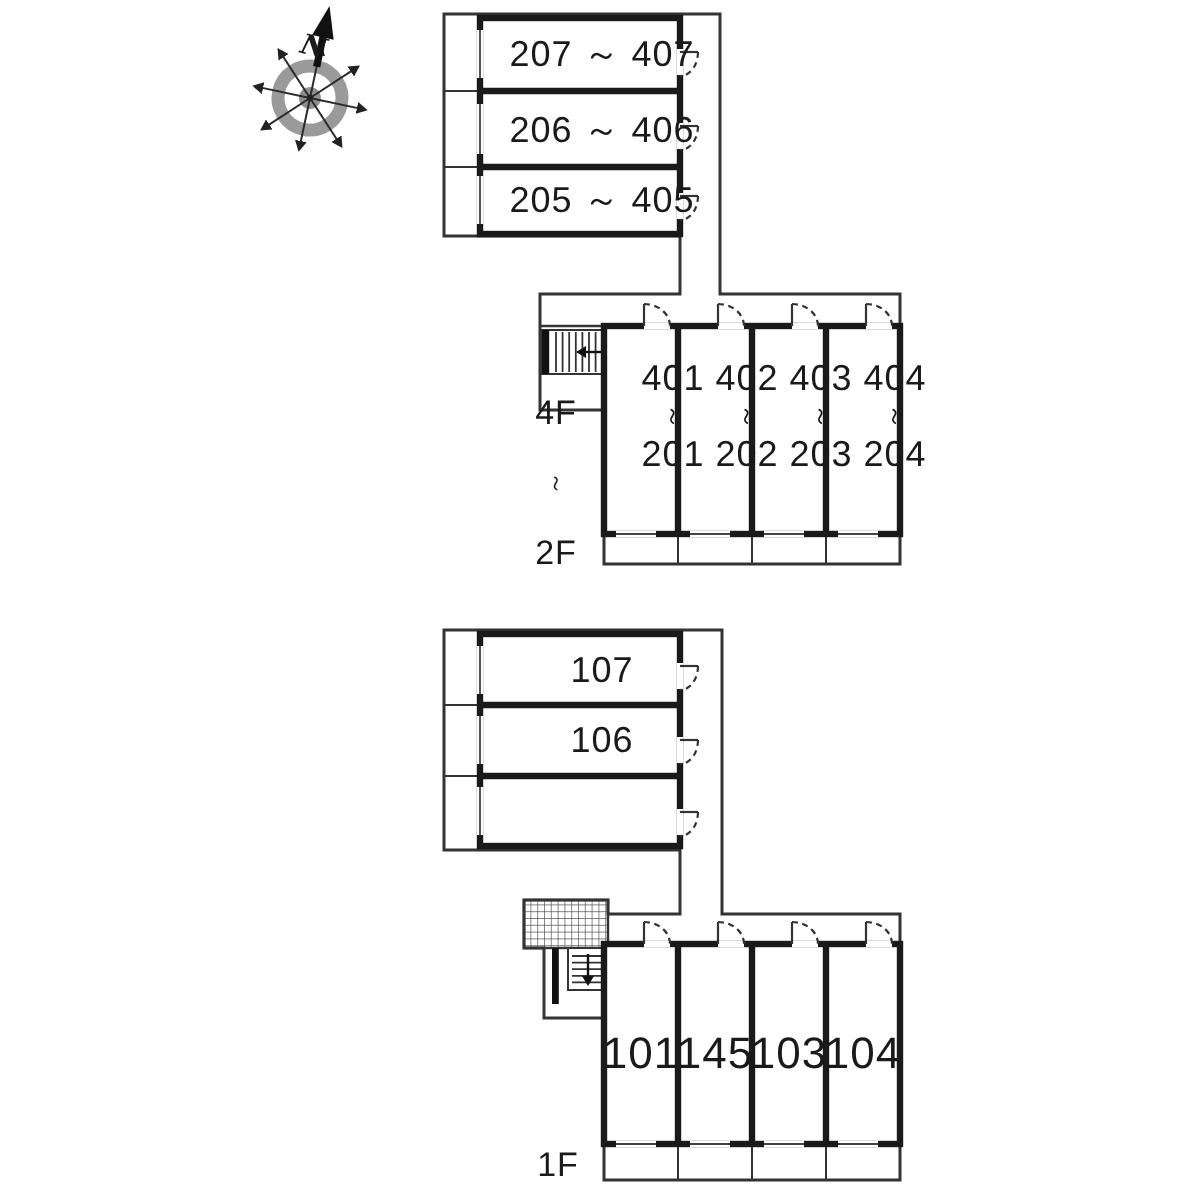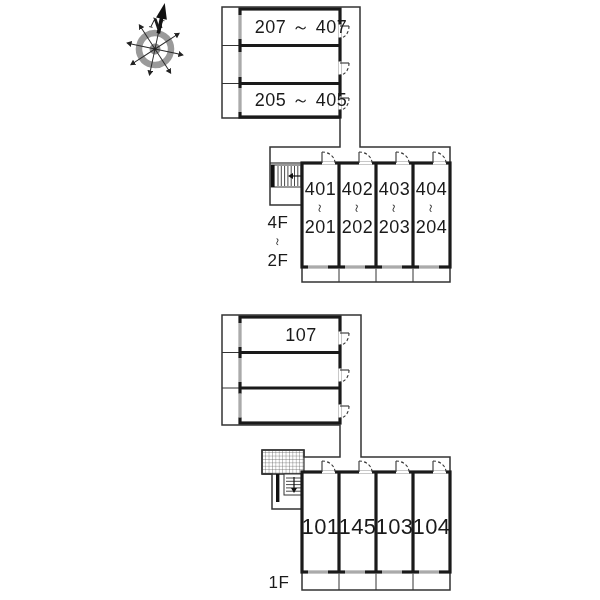--- a/index.html
+++ b/index.html
@@ -3,24 +3,24 @@
 <meta charset="utf-8">
 <style>
   html,body{margin:0;padding:0;background:#fff;}
   #stage{position:relative;width:600px;height:600px;background:#ffffff;overflow:hidden;
          font-family:"Liberation Sans",sans-serif;color:#1a1a1a;}
   #plan-svg{position:absolute;left:0;top:0;}
   .lbl{position:absolute;display:flex;align-items:center;justify-content:center;
        color:#1a1a1a;letter-spacing:0.5px;white-space:nowrap;}
   .lbl.vflex{flex-direction:column;}
   .side-lbl{left:241px;width:120px;height:22px;font-size:18px;line-height:22px;}
-  .unit-lbl{width:34px;top:171px;height:74px;font-size:18px;}
+  .unit-lbl{width:34px;top:171px;height:74px;font-size:18px;padding-left:16px;}
   .unit-lbl .sep{display:block;transform:rotate(90deg);font-size:13px;line-height:13px;height:13px;margin:2px 0;}
   .low-unit{width:36px;top:517px;height:20px;font-size:22px;}
-  .floor-lbl{font-size:17px;}
+  .floor-lbl{font-size:17px;gap:16px;}
   .floor-lbl .sep{display:block;transform:rotate(90deg);font-size:12px;line-height:12px;height:12px;margin:3px 0;}
   #n-label{left:148px;top:16px;width:18px;height:16px;font:bold italic 14px "DejaVu Serif",serif;
            transform:rotate(15deg);}
 </style>
 </head>
 <body>
 
 <div id="stage">
 
   <svg id="plan-svg" width="600" height="600" viewBox="0 0 600 600">
@@ -224,20 +224,21 @@
         <line x1="339" y1="573.5" x2="339" y2="590"></line>
         <line x1="376" y1="573.5" x2="376" y2="590"></line>
         <line x1="413" y1="573.5" x2="413" y2="590"></line>
       </g>
     </g>
   </svg>
 
   <div id="n-label" class="lbl">N</div>
 
   <div class="lbl side-lbl" style="top:16px">207 ～ 407</div>
+  <div class="lbl side-lbl" style="top:53.5px">206 ～ 406</div>
   <div class="lbl side-lbl" style="top:89px">205 ～ 405</div>
 
   <div class="lbl unit-lbl vflex" style="left:303.5px">
     <span>401</span>
     <span class="sep">～</span>
     <span>201</span>
   </div>
   <div class="lbl unit-lbl vflex" style="left:340.5px">
     <span>402</span>
     <span class="sep">～</span>
@@ -254,20 +255,21 @@
     <span>204</span>
   </div>
 
   <div class="lbl vflex floor-lbl" style="left:257px;top:206px;width:42px;height:72px">
     <span>4F</span>
     <span class="sep">～</span>
     <span>2F</span>
   </div>
 
   <div class="lbl side-lbl" style="top:324px">107</div>
+  <div class="lbl side-lbl" style="top:359px">106</div>
 
   <div class="lbl low-unit" style="left:302.5px">101</div>
   <div class="lbl low-unit" style="left:339.5px">145</div>
   <div class="lbl low-unit" style="left:376.5px">103</div>
   <div class="lbl low-unit" style="left:413.5px">104</div>
 
   <div class="lbl floor-lbl" style="left:263px;top:573px;width:32px;height:20px">1F</div>
 </div>
 
 </body></html>

